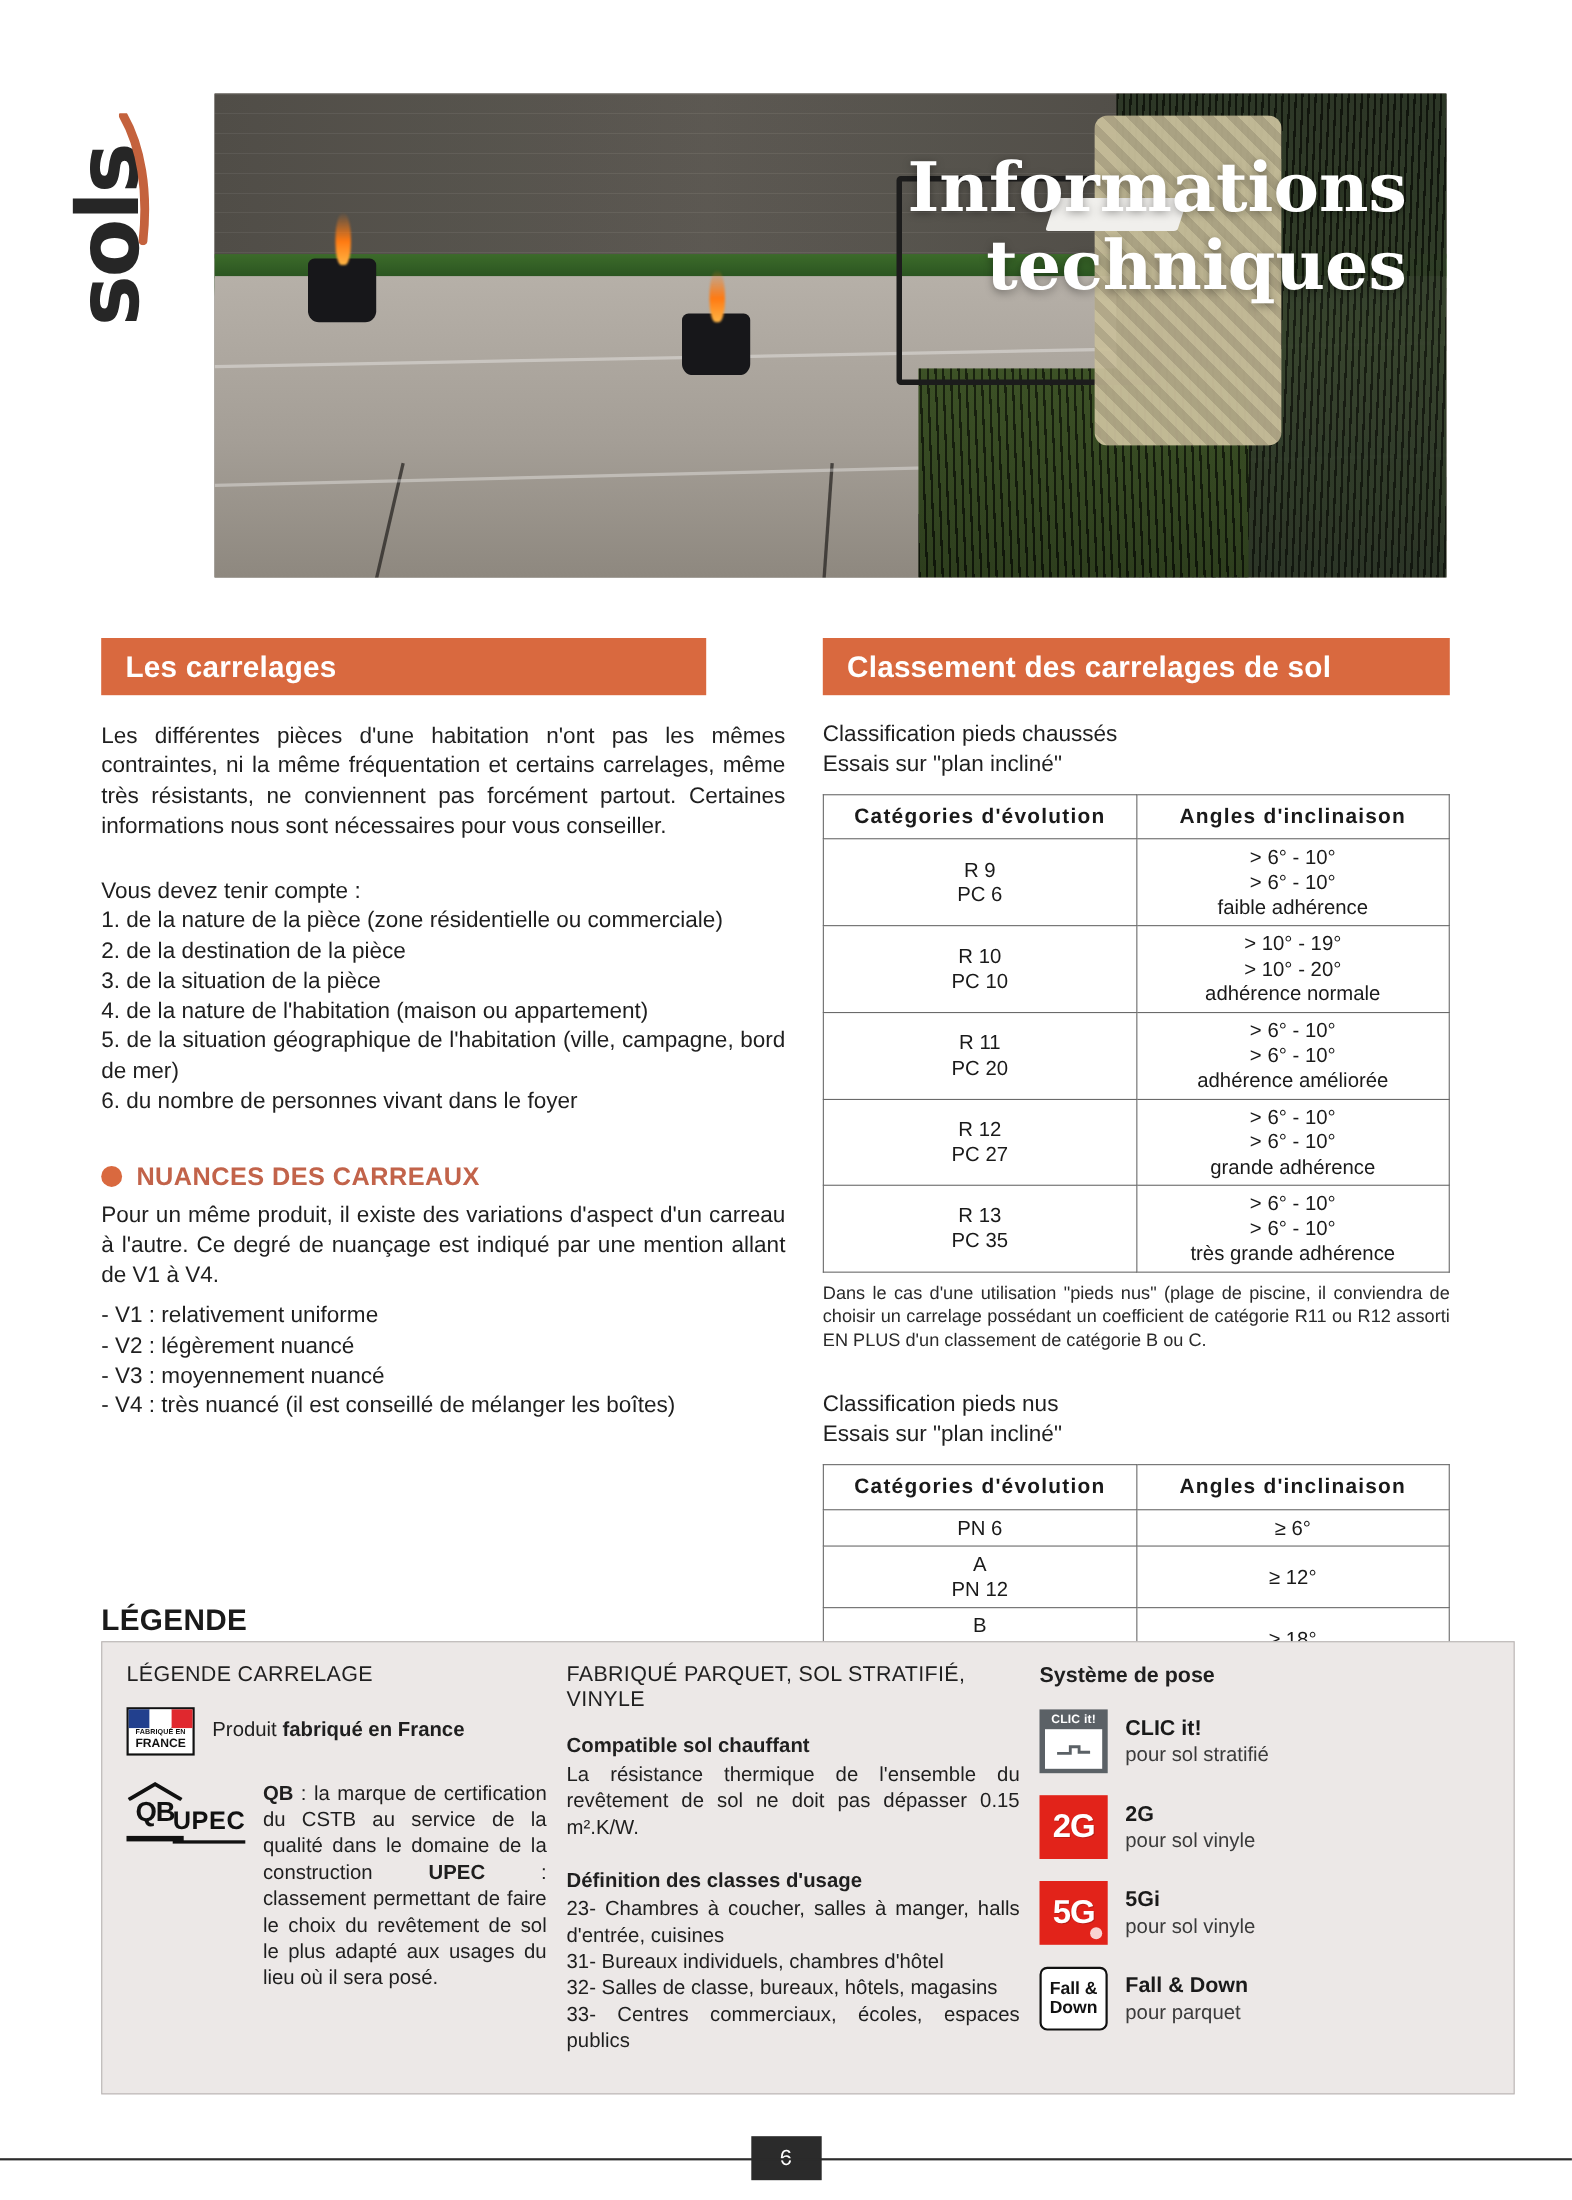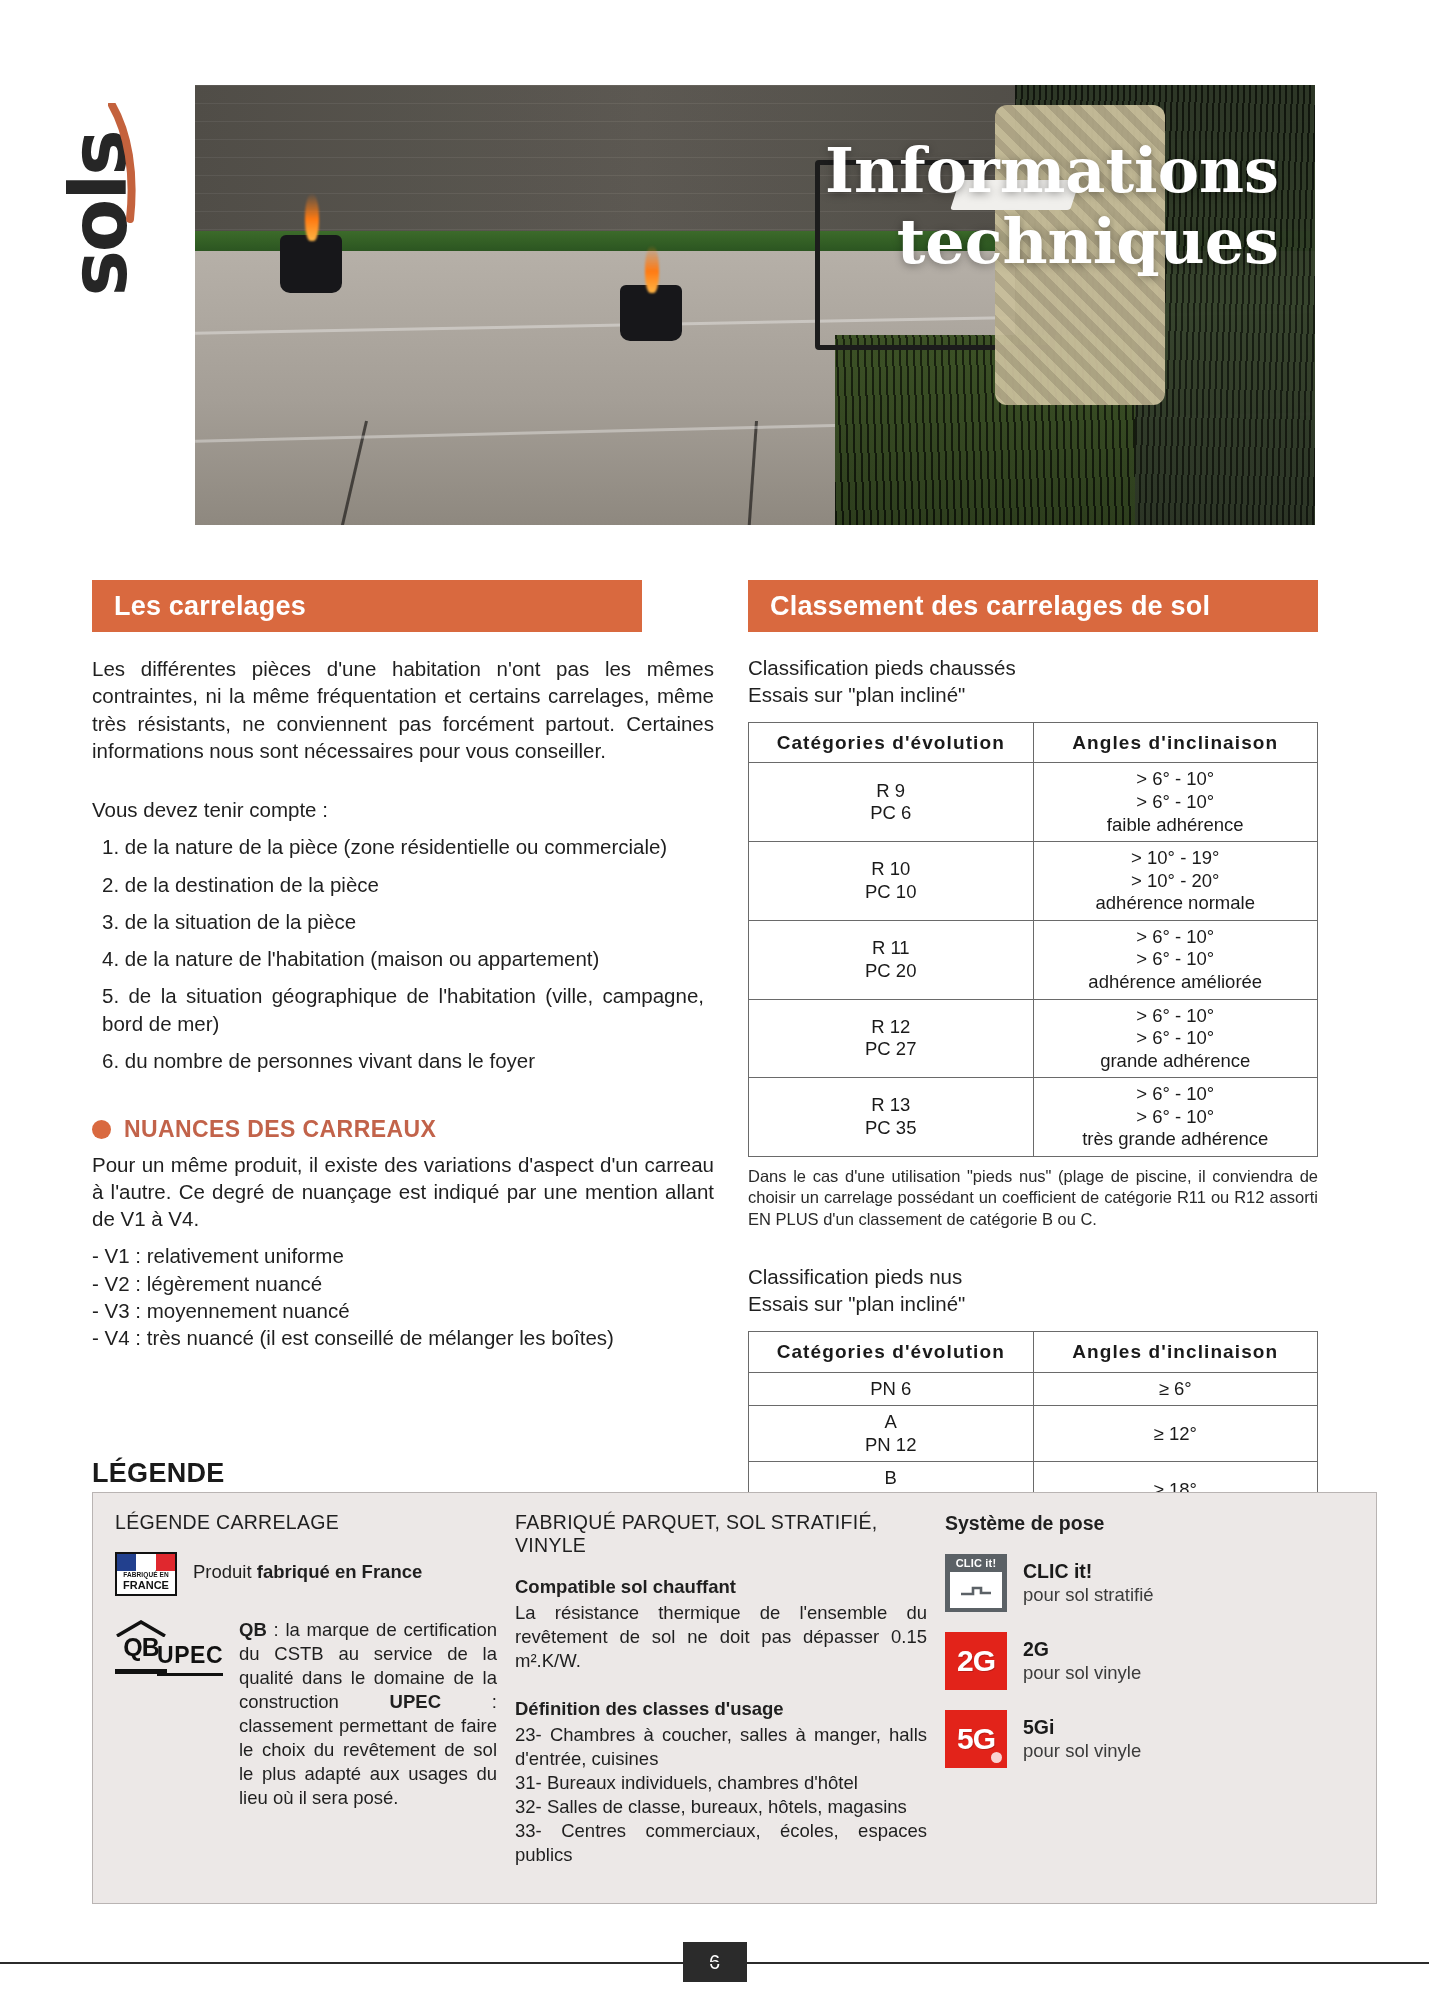--- a/index.html
+++ b/index.html
@@ -205,21 +205,21 @@
     left: 92px;
     top: 655px;
     width: 622px;
     font-size: 20.5px;
     line-height: 1.33;
     color: #1f1f1f;
   }
   .p-just { text-align: justify; margin: 0 0 10px 0; }
   .p-plain { text-align: left; margin: 0; }
   .gap { height: 22px; }
-  .list-line { text-align: justify; margin: 10px; }
+  .list-line { text-align: justify; margin: 0; }
   .list-line.nojust { text-align: left; }
 
   .nuances-head {
     display: flex;
     align-items: center;
     gap: 13px;
     margin: 40px 0 6px 0;
   }
   .nuances-dot {
     width: 19px; height: 19px; border-radius: 50%;
@@ -700,20 +700,30 @@
       <div class="pose-row">
         <div class="icon-5g">
           <span>5G</span>
         </div>
         <div class="pose-label">
           <b>5Gi</b>
           <i>pour sol vinyle</i>
         </div>
       </div>
 
+      <div class="pose-row">
+        <div class="icon-fall">
+          <span>Fall &amp;</span>
+          <span>Down</span>
+        </div>
+        <div class="pose-label">
+          <b>Fall &amp; Down</b>
+          <i>pour parquet</i>
+        </div>
+      </div>
     </div>
 
   </div>
 </div>
 
 <div class="page-num">
   <div class="pn">6</div>
 </div>
 <div class="rule-top"></div>
 

